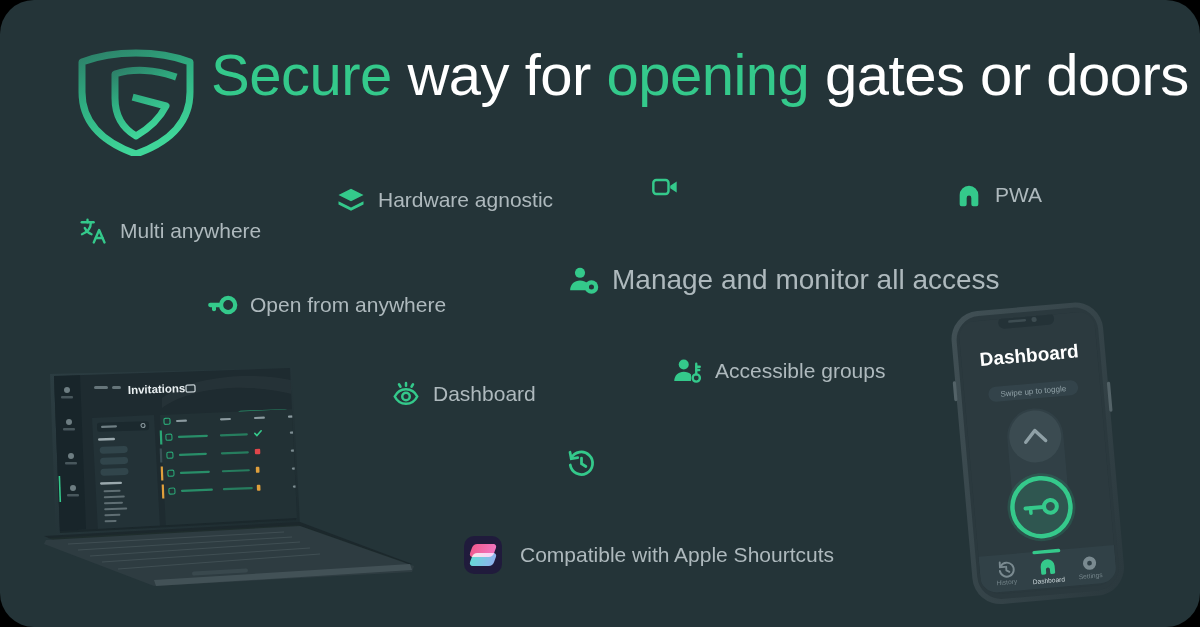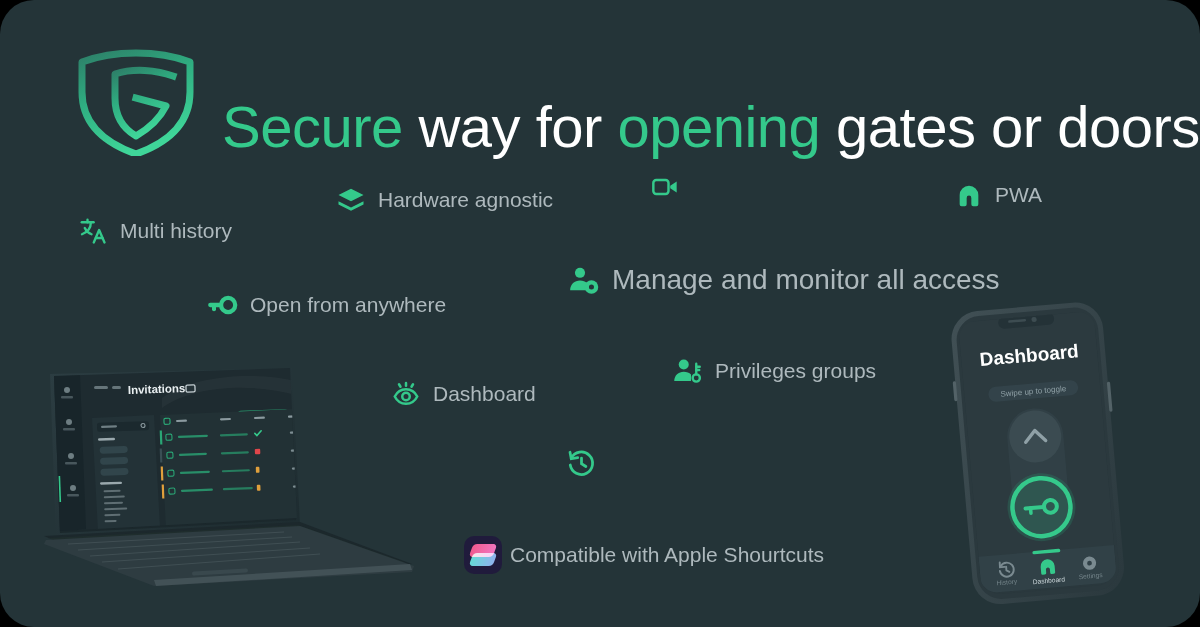--- a/index.html
+++ b/index.html
@@ -11,21 +11,21 @@
   #stage{
     position:relative;width:1200px;height:627px;
     background:#243438;
     border-radius:34px;
     overflow:hidden;
   }
 
   
   #header{
     position:absolute;left:74px;top:46px;
-    display:flex;align-items:flex-end;gap:24px;
+    display:flex;align-items:flex-start;gap:13px;
   }
   #logo{width:124px;height:110px;flex:0 0 auto;}
   #headline{
     font-size:58px;font-weight:400;letter-spacing:-0.5px;
     white-space:nowrap;line-height:1;
     color:#ffffff;
   }
   #headline .g{color:#34c98b;}
 
   
@@ -119,21 +119,21 @@
         <path d="M3 5 H12.5"></path>
         <path d="M7.6 3 V5"></path>
         <path d="M10.3 5 C10.3 10, 7 13.2, 3.2 14.6"></path>
         <path d="M5.4 9.6 C6.8 12.4, 8.8 13.8, 10.8 14.6"></path>
       </g>
       <g fill="none" stroke="#34c98b" stroke-width="1.9" stroke-linecap="round" stroke-linejoin="round">
         <path d="M12.6 21.2 L16.9 11.2 L21.2 21.2"></path>
         <path d="M14.3 17.6 H19.5"></path>
       </g>
     </svg>
-    <span class="lbl">Multi history</span>
+    <span class="lbl">Multi anywhere</span>
   </div>
 
   <div class="feat big" style="left:568px;top:264px">
     <svg class="ico" width="32" height="32" viewBox="0 0 24 24">
       <circle cx="9" cy="6.6" r="3.8" fill="#34c98b"></circle>
       <path d="M1.6 19.6 C1.6 15.2, 5 12.4, 9 12.4 C11.2 12.4, 13 13.2, 14.3 14.3 L14.3 19.6 Z" fill="#34c98b"></path>
       <g fill="#34c98b">
         <circle cx="17.6" cy="17.3" r="5.1"></circle>
       </g>
       <circle cx="17.6" cy="17.3" r="1.9" fill="#243438"></circle>
@@ -154,21 +154,21 @@
     <svg class="ico" width="30" height="30" viewBox="0 0 24 24">
       <circle cx="8.6" cy="6.8" r="4" fill="#34c98b"></circle>
       <path d="M1 20 C1 15.4, 4.4 12.6, 8.6 12.6 C11 12.6, 13 13.4, 14.4 14.7 L14.4 20 Z" fill="#34c98b"></path>
       <g stroke="#34c98b" stroke-width="1.9" fill="none" stroke-linecap="round">
         <path d="M18.6 6.2 V14.6"></path>
         <path d="M18.6 8.6 H21.4"></path>
         <path d="M18.6 11.2 H21"></path>
       </g>
       <circle cx="18.6" cy="17.6" r="2.9" fill="none" stroke="#34c98b" stroke-width="1.9"></circle>
     </svg>
-    <span class="lbl">Privileges groups</span>
+    <span class="lbl">Accessible groups</span>
   </div>
 
   <div class="feat" style="left:391px;top:379px">
     <svg class="ico" width="30" height="30" viewBox="0 0 24 24">
       <g stroke="#34c98b" stroke-width="2" fill="none" stroke-linecap="round">
         <path d="M3 14 C5 10, 8.4 8.2, 12 8.2 C15.6 8.2, 19 10, 21 14 C19 18, 15.6 19.8, 12 19.8 C8.4 19.8, 5 18, 3 14 Z"></path>
         <circle cx="12" cy="14" r="3"></circle>
         <path d="M12 5.4 V3.2"></path>
         <path d="M7.6 6.2 L6.4 4.2"></path>
         <path d="M16.4 6.2 L17.6 4.2"></path>
@@ -180,21 +180,21 @@
   <div class="feat" style="left:566px;top:448px">
     <svg class="ico" width="30" height="30" viewBox="0 0 24 24">
       <g stroke="#34c98b" stroke-width="2.2" fill="none" stroke-linecap="round">
         <path d="M4.2 8.2 A9 9 0 1 1 3.4 13.6"></path>
         <path d="M3.2 3.4 L4.2 8.6 L9.4 7.7"></path>
         <path d="M12.4 8 V12.6 L15.9 14.8"></path>
       </g>
     </svg>
   </div>
 
-  <div class="feat" style="left:464px;top:536px;gap:8px">
+  <div class="feat" style="left:464px;top:536px;gap:18px">
     <span class="shortcut-ico">
       <i class="a"></i>
         <i class="b"></i>
     </span>
     <span class="lbl">Compatible with Apple Shourtcuts</span>
   </div>
 
   <svg id="laptop" viewBox="0 0 372 222">
     <defs>
       <linearGradient id="lidg" x1="0" y1="0" x2="1" y2="1">

